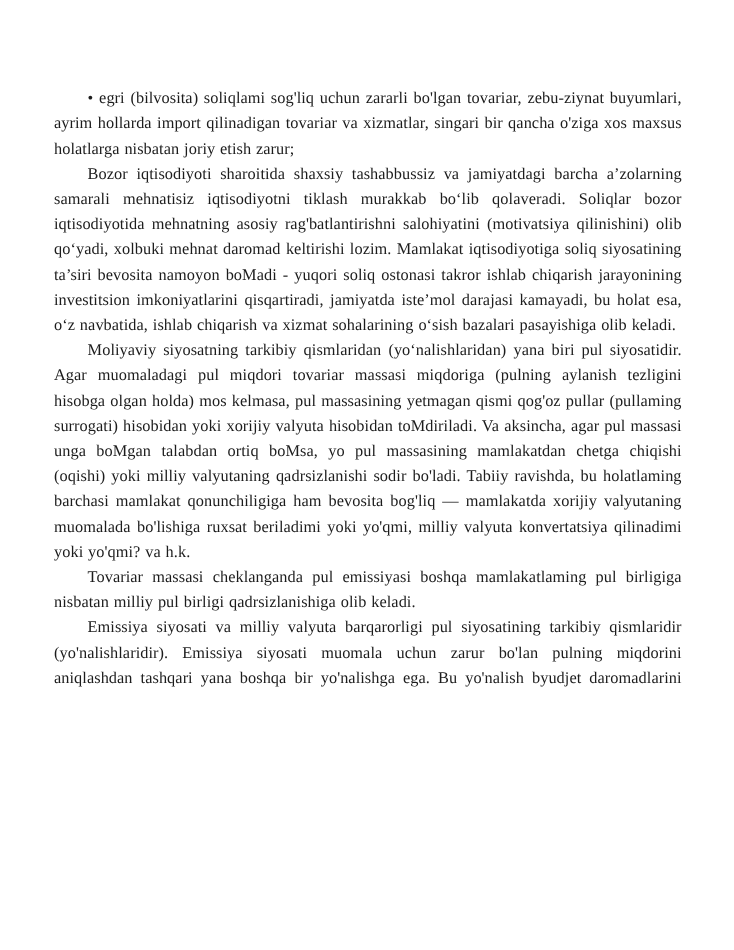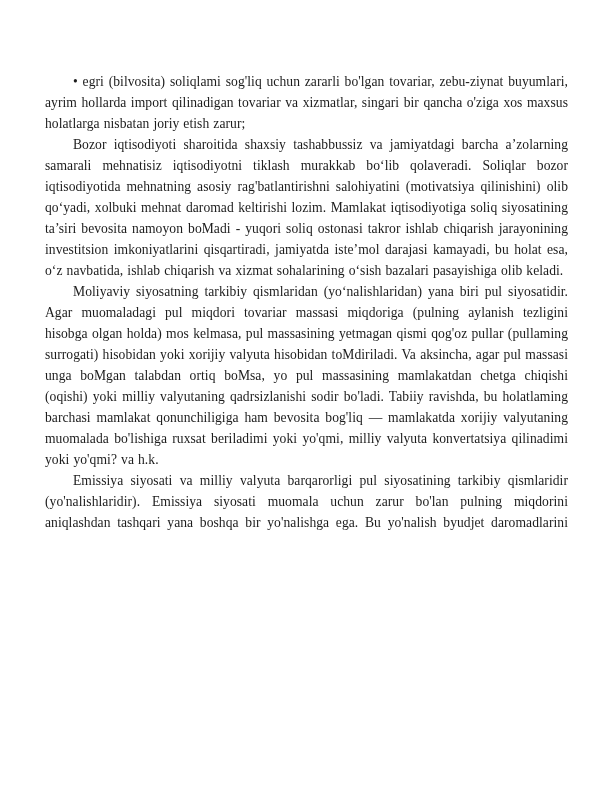--- a/index.html
+++ b/index.html
@@ -35,15 +35,16 @@
   }
 </style>
 </head>
 <body>
 
 <div class="page" style="background: rgb(255, 255, 255); color: rgb(28, 28, 28);">
   <div class="text-block">
       <p class="para bullet">• egri (bilvosita) soliqlami sog'liq uchun zararli bo'lgan tovariar, zebu-ziynat buyumlari, ayrim hollarda import qilinadigan tovariar va xizmatlar, singari bir qancha o'ziga xos maxsus holatlarga nisbatan joriy etish zarur;</p>
       <p class="para body">Bozor iqtisodiyoti sharoitida shaxsiy tashabbussiz va jamiyatdagi barcha a’zolarning samarali mehnatisiz iqtisodiyotni tiklash murakkab bo‘lib qolaveradi. Soliqlar bozor iqtisodiyotida mehnatning asosiy rag'batlantirishni salohiyatini (motivatsiya qilinishini) olib qo‘yadi, xolbuki mehnat daromad keltirishi lozim. Mamlakat iqtisodiyotiga soliq siyosatining ta’siri bevosita namoyon boMadi - yuqori soliq ostonasi takror ishlab chiqarish jarayonining investitsion imkoniyatlarini qisqartiradi, jamiyatda iste’mol darajasi kamayadi, bu holat esa, o‘z navbatida, ishlab chiqarish va xizmat sohalarining o‘sish bazalari pasayishiga olib keladi.</p>
       <p class="para body">Moliyaviy siyosatning tarkibiy qismlaridan (yo‘nalishlaridan) yana biri pul siyosatidir. Agar muomaladagi pul miqdori tovariar massasi miqdoriga (pulning aylanish tezligini hisobga olgan holda) mos kelmasa, pul massasining yetmagan qismi qog'oz pullar (pullaming surrogati) hisobidan yoki xorijiy valyuta hisobidan toMdiriladi. Va aksincha, agar pul massasi unga boMgan talabdan ortiq boMsa, yo pul massasining mamlakatdan chetga chiqishi (oqishi) yoki milliy valyutaning qadrsizlanishi sodir bo'ladi. Tabiiy ravishda, bu holatlaming barchasi mamlakat qonunchiligiga ham bevosita bog'liq — mamlakatda xorijiy valyutaning muomalada bo'lishiga ruxsat beriladimi yoki yo'qmi, milliy valyuta konvertatsiya qilinadimi yoki yo'qmi? va h.k.</p>
+      <p class="para body">Tovariar massasi cheklanganda pul emissiyasi boshqa mamlakatlaming pul birligiga nisbatan milliy pul birligi qadrsizlanishiga olib keladi.</p>
       <p class="para body-continues">Emissiya siyosati va milliy valyuta barqarorligi pul siyosatining tarkibiy qismlaridir (yo'nalishlaridir). Emissiya siyosati muomala uchun zarur bo'lan pulning miqdorini aniqlashdan tashqari yana boshqa bir yo'nalishga ega. Bu yo'nalish byudjet daromadlarini</p>
     </div>
 </div>
 
 </body></html>

